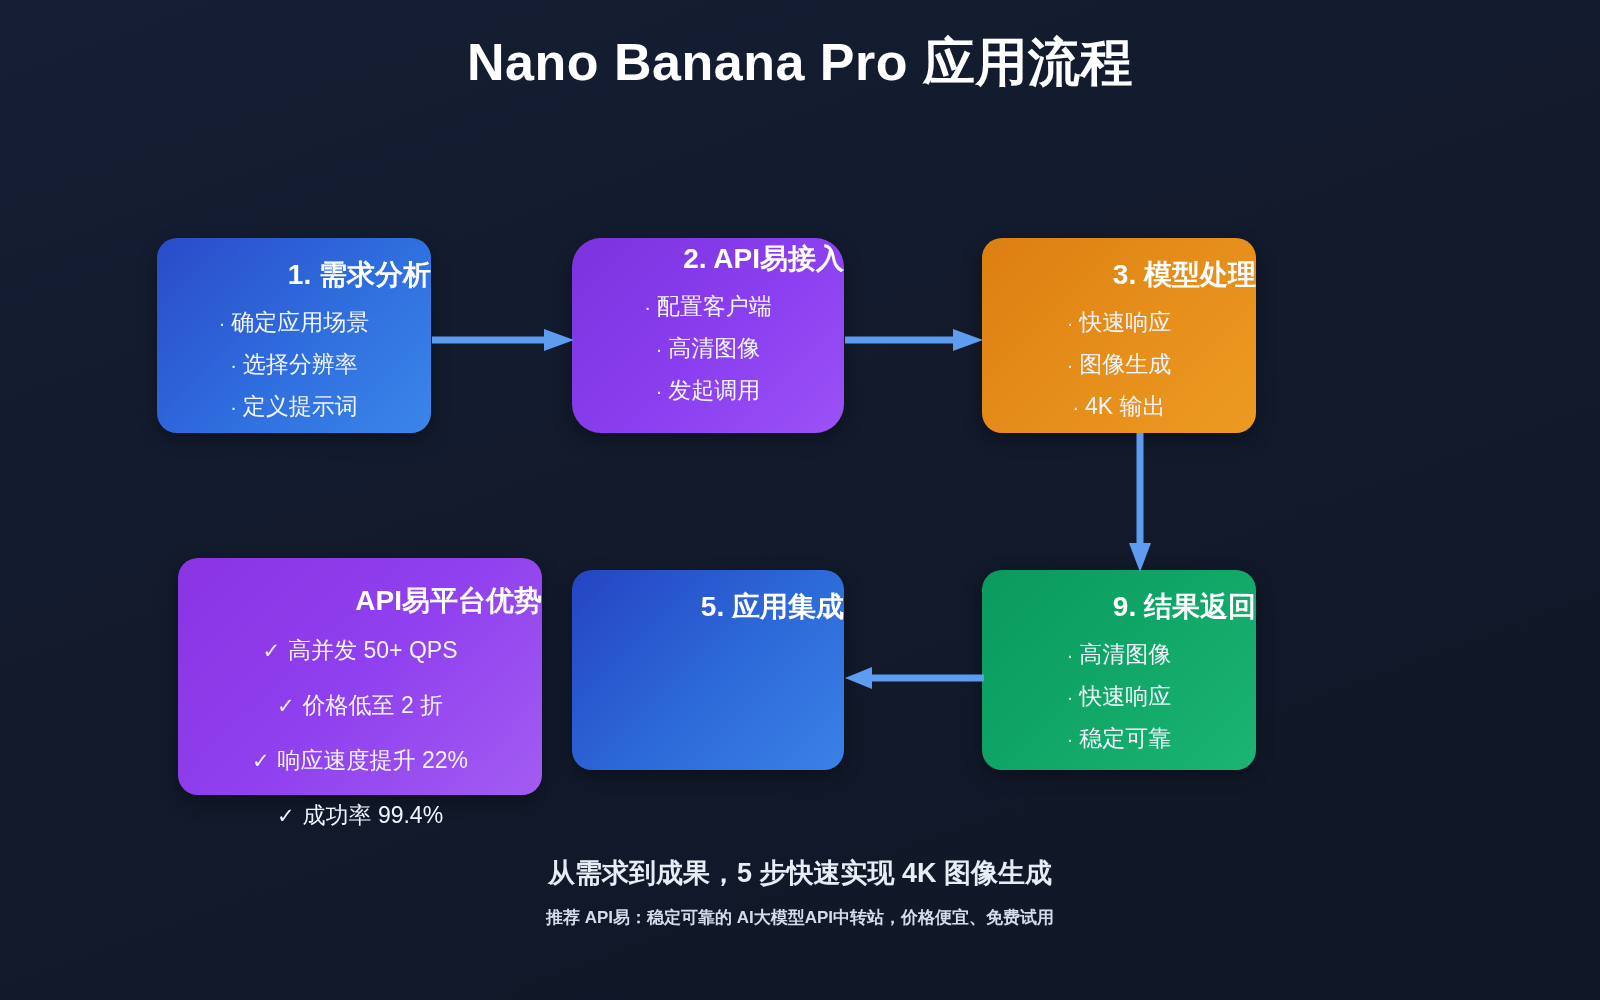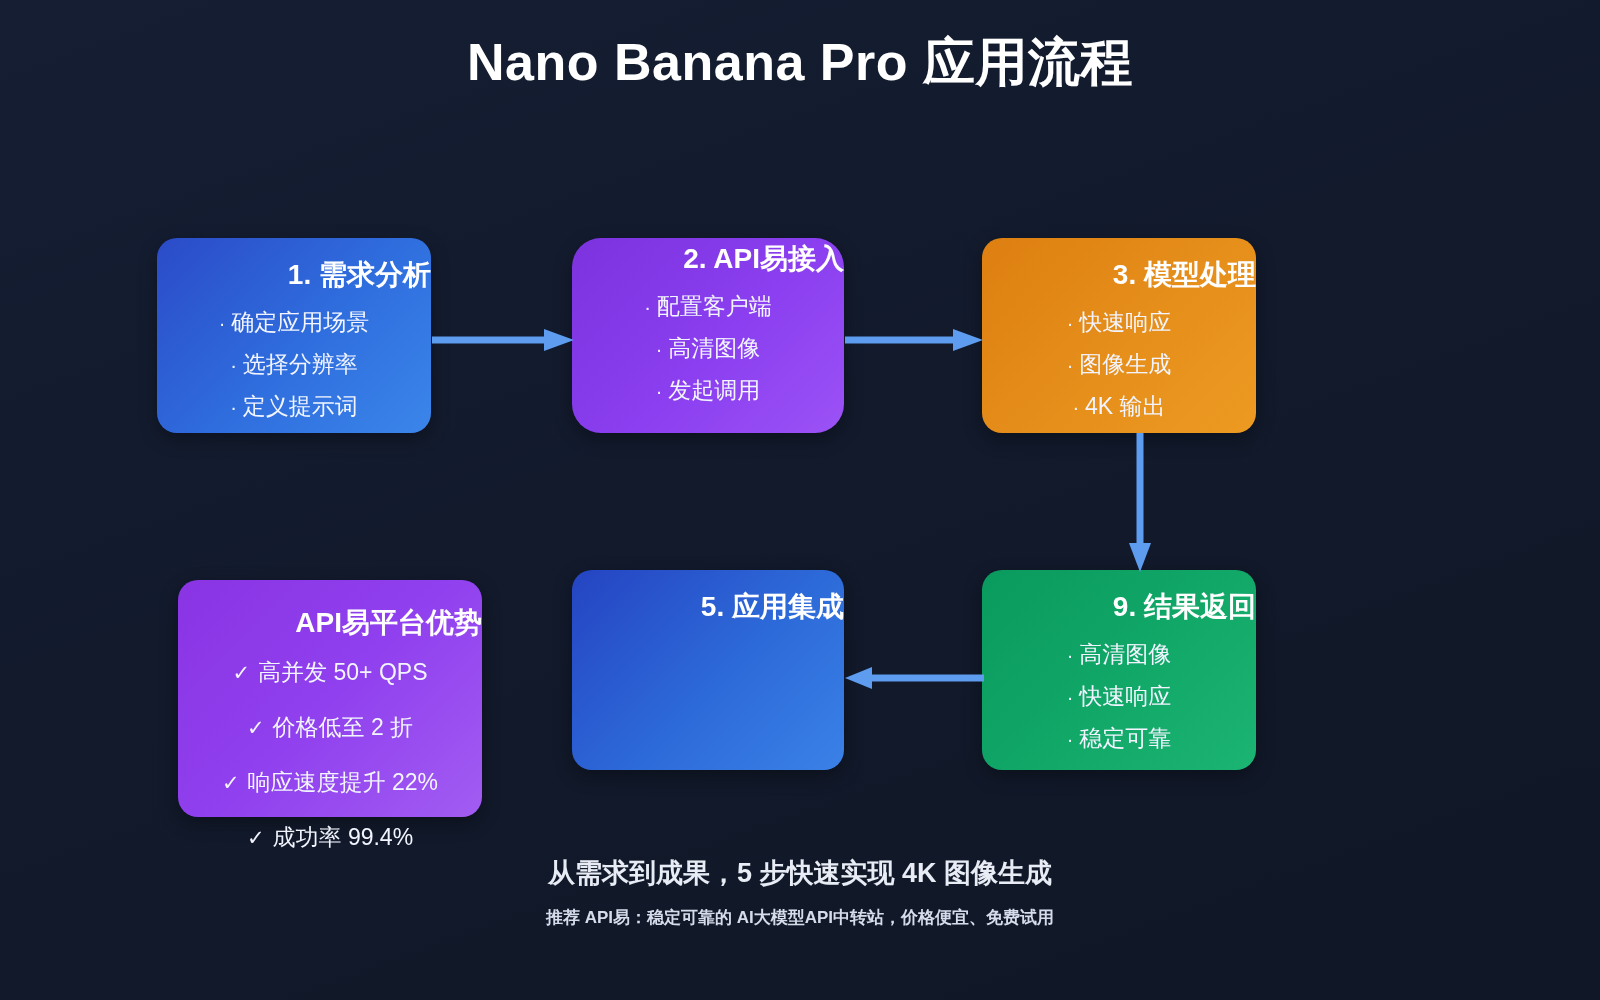--- a/index.html
+++ b/index.html
@@ -72,21 +72,21 @@
   #card-step1 { left: 157px; top: 238px; width: 274px; height: 195px; padding-top: 22px;
     background: linear-gradient(135deg, #2b4bc8 0%, #2f6ede 55%, #3b86ea 100%); }
   #card-step2 { left: 572px; top: 238px; width: 272px; height: 195px; padding-top: 6px;
     background: linear-gradient(135deg, #7c33de 0%, #8b3ff0 55%, #9b52f5 100%); border-radius: 29px; }
   #card-step3 { left: 982px; top: 238px; width: 274px; height: 195px; padding-top: 22px;
     background: linear-gradient(135deg, #dd7f11 0%, #e68f1b 55%, #ec9a22 100%); }
   #card-step4 { left: 982px; top: 570px; width: 274px; height: 200px; padding-top: 22px;
     background: linear-gradient(135deg, #0a9a5e 0%, #11a868 55%, #1cb473 100%); }
   #card-step5 { left: 572px; top: 570px; width: 272px; height: 200px; padding-top: 22px;
     background: linear-gradient(135deg, #2544c2 0%, #2d6ad9 55%, #3a81e7 100%); }
-  #card-advantages { left: 178px; top: 580px; width: 304px; height: 237px; padding-top: 28px;
+  #card-advantages { left: 178px; top: 558px; width: 364px; height: 237px; padding-top: 28px;
     background: linear-gradient(135deg, #8a34e4 0%, #9040ee 50%, #a25cf2 100%); }
 
   #card-step1 .card-items,
   #card-step2 .card-items,
   #card-step3 .card-items,
   #card-step4 .card-items,
   #card-step5 .card-items { margin-top: 20px; gap: 19px; }
   #card-advantages .card-items { margin-top: 22px; gap: 32px; }
   #card-advantages .card-title { font-size: 28px; }
   #card-advantages .card-item { font-size: 23px; }

